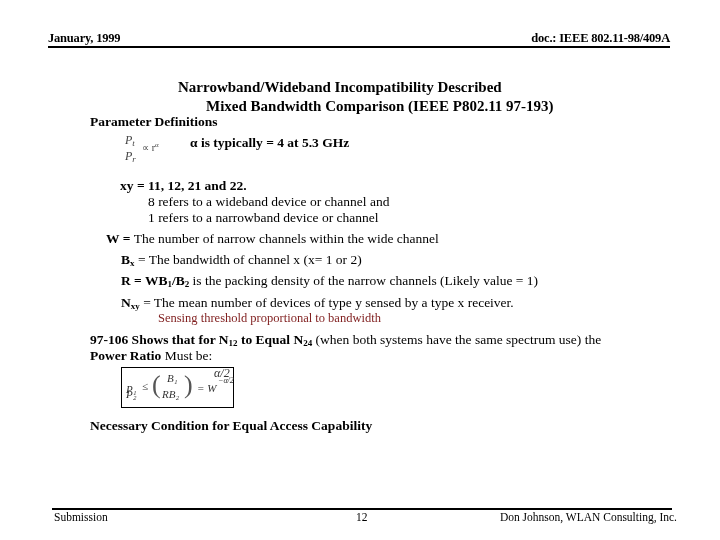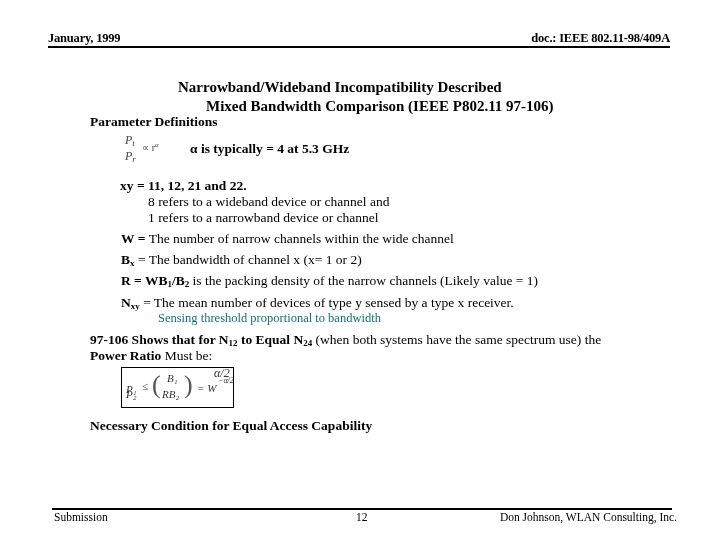--- a/index.html
+++ b/index.html
@@ -19,51 +19,51 @@
   .eq-text { position:absolute; font-family:"Liberation Serif", serif; font-style:italic; color:#333; font-size:11px; }
 </style>
 </head>
 <body>
 
 <div class="abs hdr" style="left:48px;">January, 1999</div>
 <div class="abs hdr" style="right:50px;">doc.: IEEE 802.11-98/409A</div>
 <div class="hdr-rule"></div>
 
 <div class="abs title">Narrowband/Wideband Incompatibility Described</div>
-<div class="abs subtitle">Mixed Bandwidth Comparison (IEEE P802.11 97-106)</div>
+<div class="abs subtitle">Mixed Bandwidth Comparison (IEEE P802.11 97-193)</div>
 
 <div class="abs b t14" style="left:90px; top:114px;">Parameter Definitions</div>
 
 <div>
   <span class="frac" style="left:125px; top:133px;"><span>P</span><sub>t</sub></span>
   <span class="frac" style="left:125px; top:149px;"><span>P</span><sub>r</sub></span>
   <span class="frac" style="left:142px; top:141px; font-style:normal; font-size:10px;"><span>∝ r</span><sup style="font-size:7px;">α</sup></span>
 </div>
-<div class="abs b t14" style="left:190px; top:141px;">α is typically = 4 at 5.3 GHz</div>
+<div class="abs b t14" style="left:190px; top:135px;">α is typically = 4 at 5.3 GHz</div>
 
 <div class="abs b t14" style="left:120px; top:178px;">xy = 11, 12, 21 and 22.</div>
 <div class="abs t14" style="left:148px; top:194px;">8 refers to a wideband device or channel and</div>
 <div class="abs t14" style="left:148px; top:210px;">1 refers to a narrowband device or channel</div>
 
-<div class="abs t14" style="left:121px; top:231px;">
+<div class="abs t14" style="left:106px; top:231px;">
   <span class="b">W = </span><span>The number of narrow channels within the wide channel</span>
 </div>
 
 <div class="abs t14" style="left:121px; top:252px;text-align:center;">
   <span class="b">B</span><sub class="b">x</sub><span> = </span><span>The bandwidth of channel x (x= 1 or 2)</span>
 </div>
 
 <div class="abs t14" style="left:121px; top:273px;">
   <span class="b">R = WB</span><sub class="b">1</sub><span class="b">/B</span><sub class="b">2</sub><span> is the packing density of the narrow channels (Likely value = 1)</span>
 </div>
 
 <div class="abs t14" style="left:121px; top:295px;">
   <span class="b">N</span><sub class="b">xy</sub><span> = The mean number of devices of type y sensed by a type x receiver.</span>
 </div>
-<div class="abs" style="left:158px; top:311px; font-size:12.5px; color:#0f766e;">Sensing threshold proportional to bandwidth</div>
+<div class="abs" style="left:158px; top:311px; font-size:12.5px; color:#7f1d1d;">Sensing threshold proportional to bandwidth</div>
 
 <div class="abs t14" style="left:90px; top:332px;">
   <span class="b">97-106 Shows that for N</span><sub class="b">12</sub><span class="b"> to Equal N</span><sub class="b">24</sub><span> (when both systems have the same spectrum use) the</span>
 </div>
 <div class="abs t14" style="left:90px; top:348px;">
   <span class="b">Power Ratio </span><span>Must be:</span>
 </div>
 
 <div class="formula-box">
   <span class="eq-text" style="left:4px; top:15px;">P₁</span>

